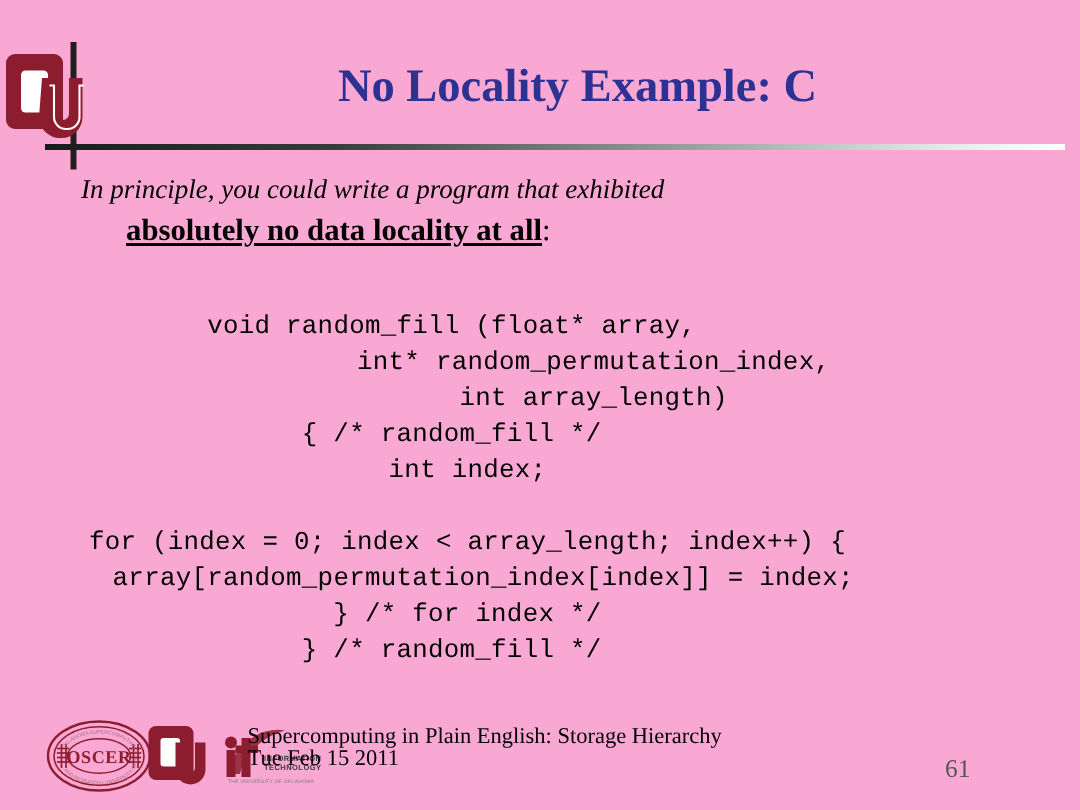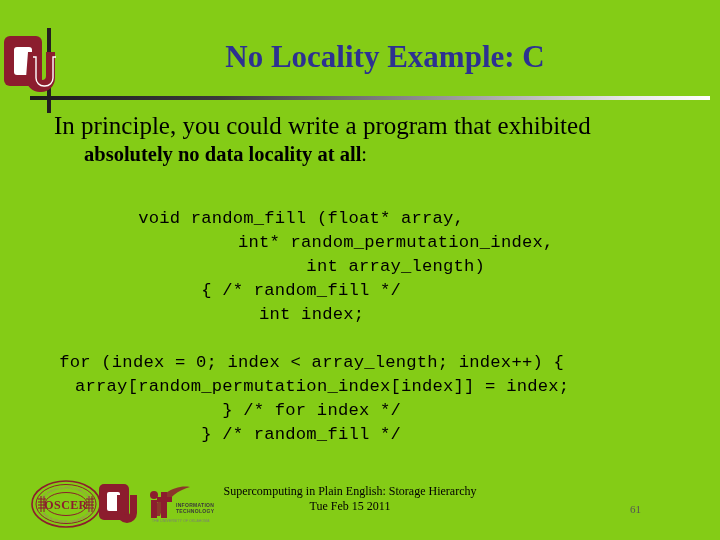--- a/index.html
+++ b/index.html
@@ -13,21 +13,21 @@
     font-family: "Liberation Serif", "DejaVu Serif", serif;
     overflow: hidden;
     position: relative;
   }
 
   .slide {
     position: absolute;
     left: 0; top: 0;
     width: 720px;
     height: 540px;
-    background: #84cc16;
+    background: #f9a8d4;
   }
 
   
   .header-rule-v {
     position: absolute;
     left: 47px;
     top: 28px;
     width: 4px;
     height: 85px;
     background: #231f20;
@@ -66,34 +66,36 @@
 
   
   .body-block {
     position: absolute;
     left: 32px;
     top: 112px;
     width: 660px;
     color: #000000;
   }
   .body-line-1 {
-    font-size: 25px;
+    font-size: 18px;
     line-height: 28px;
     padding-left: 22px;
     color: #000000;
     white-space: nowrap;
+    font-style: italic;
   }
   .body-line-2 {
     font-size: 20.5px;
     line-height: 28px;
     padding-left: 52px;
     white-space: nowrap;
   }
   .emph {
     font-weight: bold;
+    text-decoration: underline;
   }
 
   
   .code-block {
     position: absolute;
     left: 33px;
     top: 207px;
     font-family: "Liberation Mono", "DejaVu Sans Mono", monospace;
     font-size: 17.2px;
     line-height: 24px;
@@ -108,37 +110,37 @@
   
   .footer-logos {
     position: absolute;
     left: 28px;
     top: 478px;
     height: 52px;
     width: 210px;
   }
   .footer-text {
     position: absolute;
-    left: 150px;
+    left: 165px;
     top: 484px;
     width: 400px;
-    text-align: center;
-    font-family: "Liberation Serif", "DejaVu Serif", serif;
-    font-size: 12px;
+    text-align: left;
+    font-family: "Liberation Serif", "DejaVu Serif", serif;
+    font-size: 15px;
     line-height: 15px;
     color: #000000;
   }
   .footer-pageno {
     position: absolute;
     left: 630px;
     top: 503px;
     width: 40px;
     text-align: left;
     font-family: "Liberation Serif", "DejaVu Serif", serif;
-    font-size: 11px;
+    font-size: 17px;
     color: #555555;
   }
 </style>
 </head>
 <body>
 
 <div class="slide">
 
   <div class="header-rule-v"></div>
   <div class="header-rule-h"></div>

